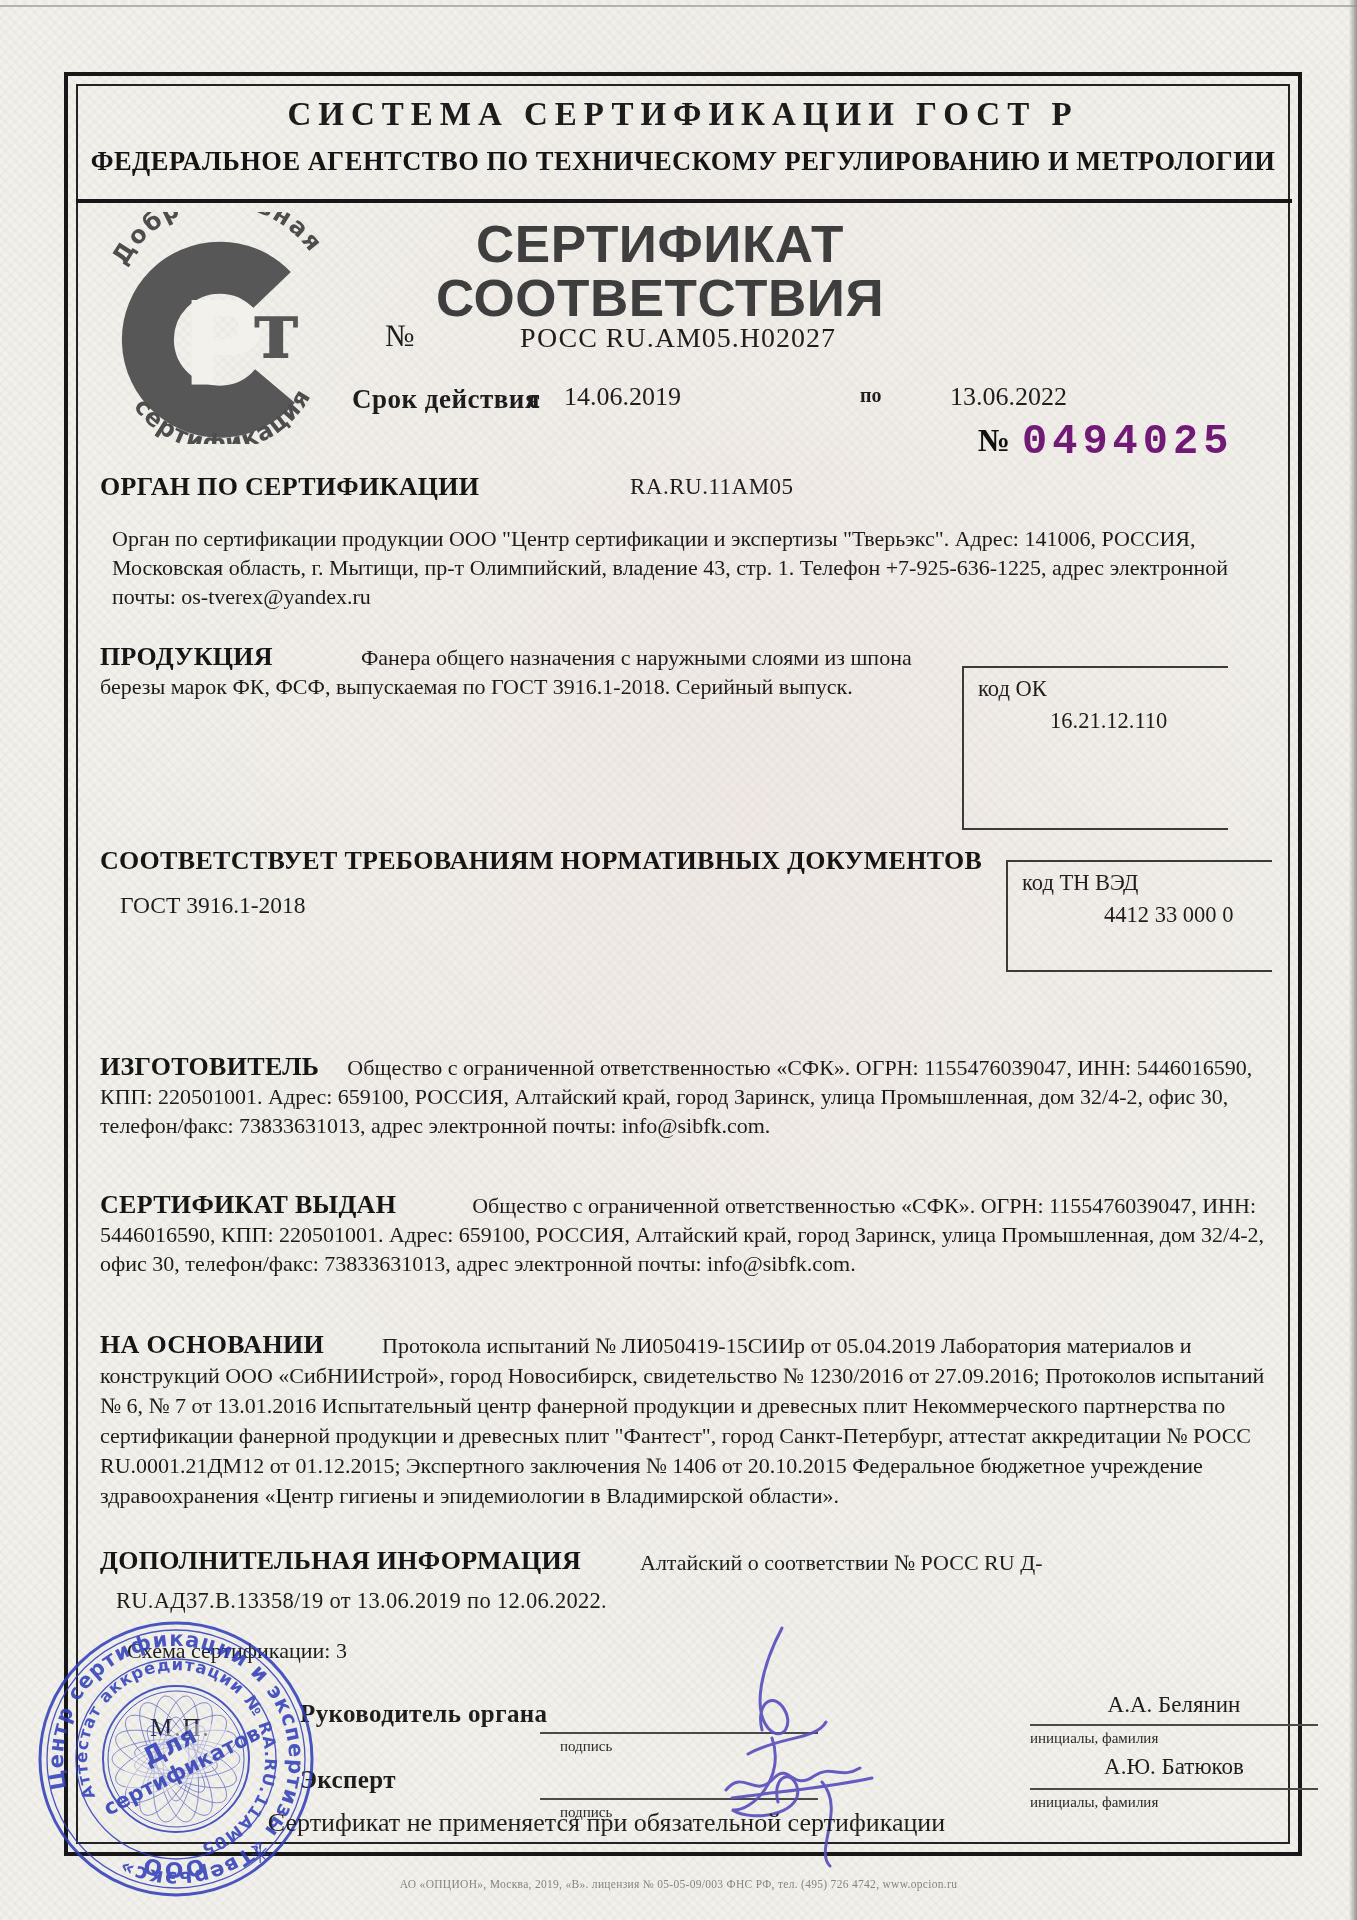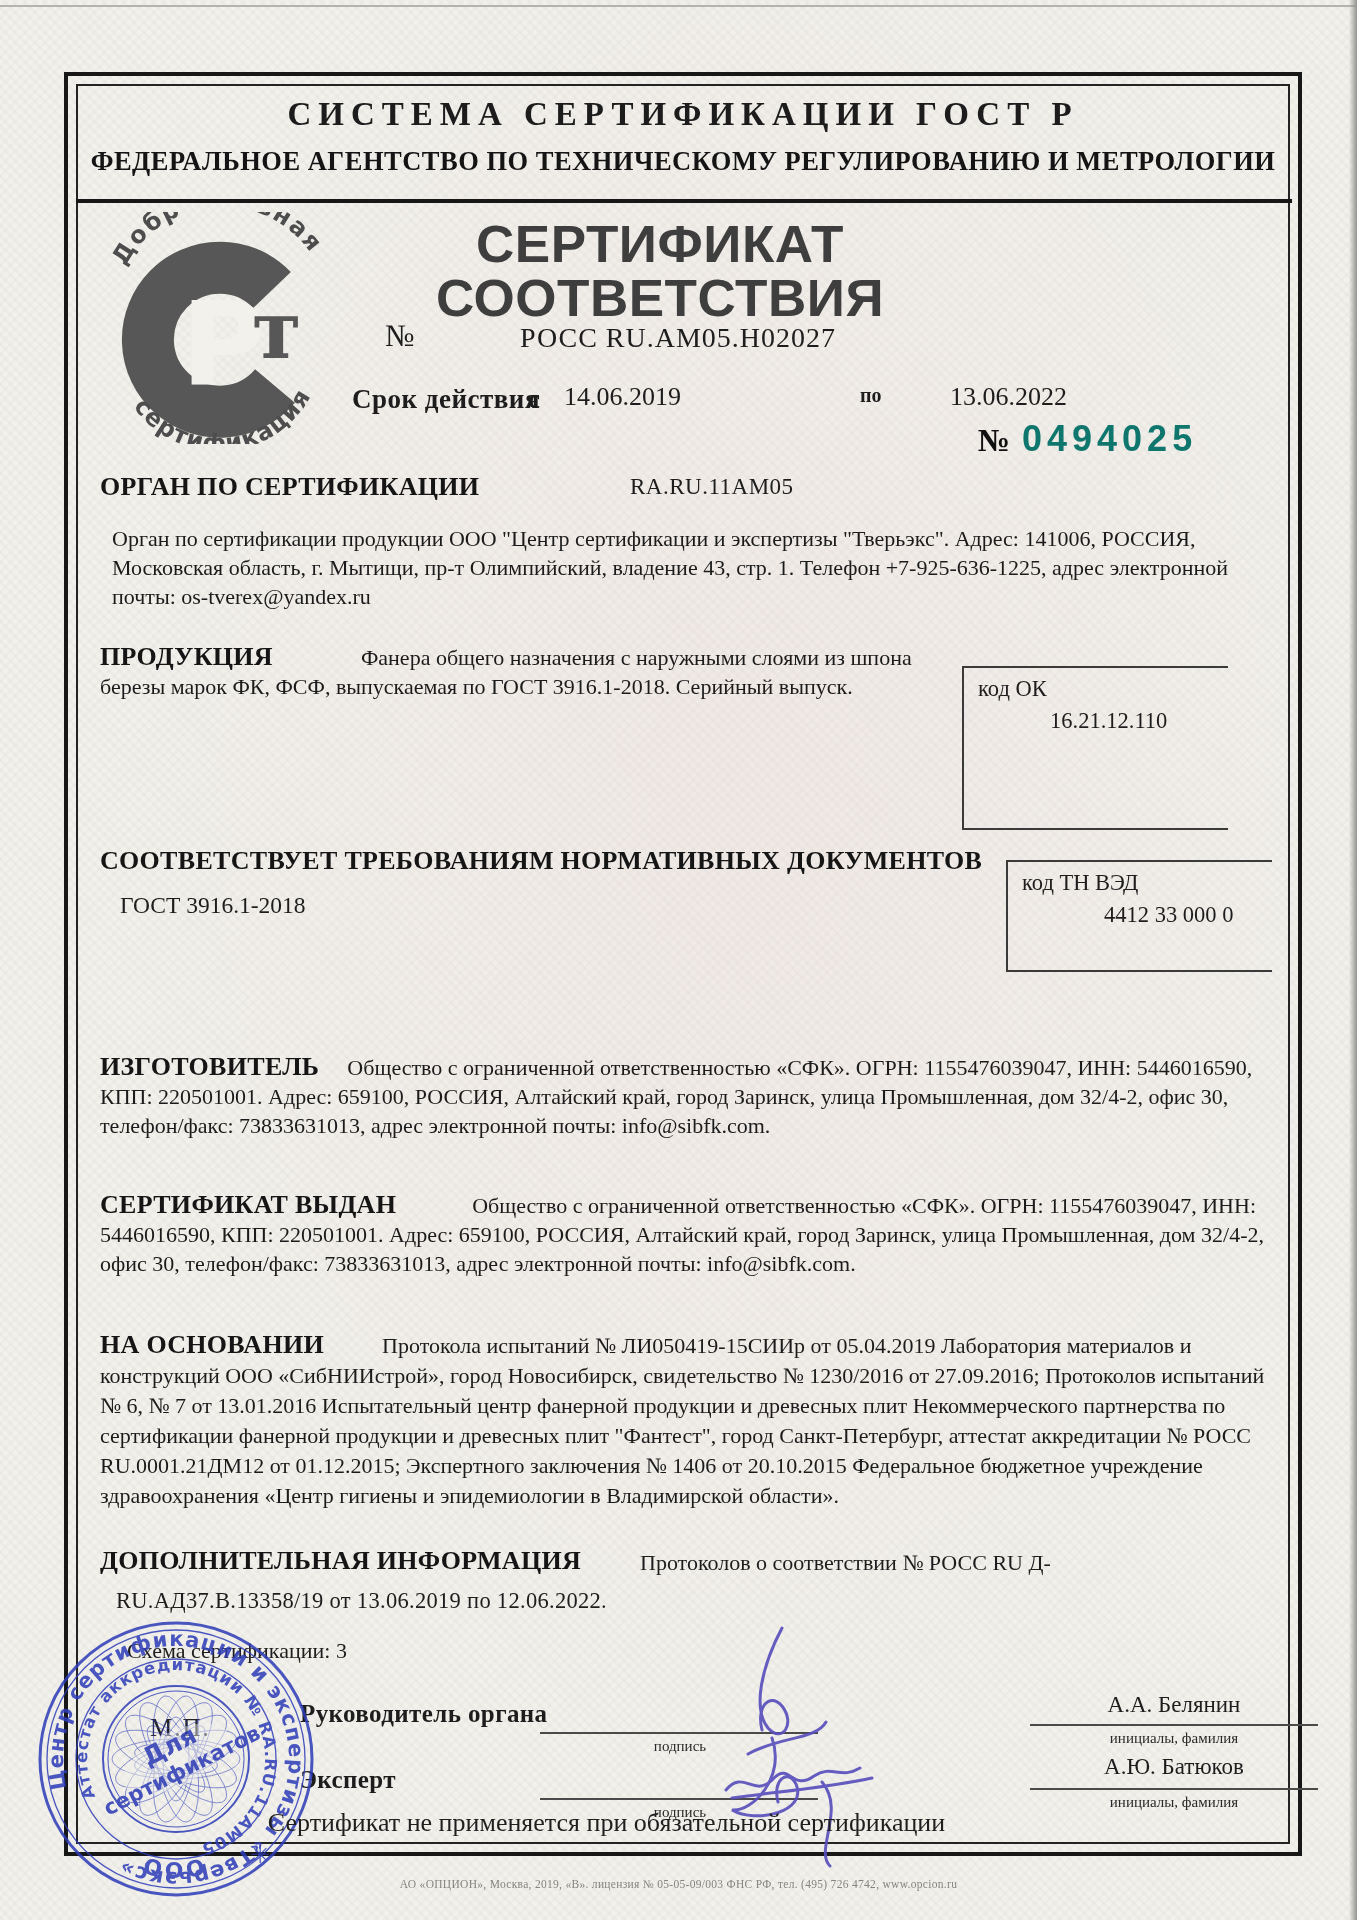--- a/index.html
+++ b/index.html
@@ -24,22 +24,22 @@
   .doc-title{left:288px;top:218px;width:744px;text-align:center;font-family:"Liberation Sans","DejaVu Sans",sans-serif;
     font-weight:bold;font-size:51px;letter-spacing:.5px;color:#3e3e3e;transform:scaleX(1.04);line-height:1.05;}
   .certno-label{left:385px;top:318px;font-size:31px;}
   .certno-value{left:520px;top:322px;font-size:28px;letter-spacing:1px;}
   .val-term{left:352px;top:384px;font-size:27px;font-weight:bold;letter-spacing:.5px;}
   .val-c{left:528px;top:384px;font-size:27px;font-weight:bold;}
   .val-from{left:564px;top:382px;font-size:26px;}
   .val-po{left:860px;top:384px;font-size:20px;font-weight:bold;}
   .val-to{left:950px;top:382px;font-size:26px;}
   .blank-no-label{left:978px;top:422px;font-size:32px;font-weight:bold;color:#101010;}
-  .blank-no-digits{left:1022px;top:418px;font-family:Liberation Sans, sans-serif;
-    font-size:36px;font-weight:bold;letter-spacing:5px;color:#0f766e;}
+  .blank-no-digits{left:1022px;top:418px;font-family:Liberation Mono, monospace;
+    font-size:42px;font-weight:bold;letter-spacing:5px;color:#701a75;}
   .sec-label{font-weight:bold;font-size:26px;letter-spacing:.3px;color:#151515;}
   .body-text{font-size:22px;line-height:29px;color:#1b1b1b;}
   .organ-label{left:100px;top:472px;}
   .organ-code{left:630px;top:474px;font-size:23px;letter-spacing:.5px;}
   .organ-text{left:112px;top:524px;width:1165px;}
   .sec-flow{box-sizing:border-box;}
   .prod-block{left:100px;top:642px;width:878px;}
   .prod-block .sec-label{margin-right:88px;}
   .codebox{box-sizing:border-box;border:2px solid #3a3a3a;border-right:none;background:transparent;}
   .okbox{left:962px;top:666px;width:266px;height:164px;}
@@ -61,21 +61,21 @@
   .addinfo-r1{left:640px;top:1550px;font-size:22px;}
   .addinfo-r2{left:116px;top:1588px;font-size:22.5px;letter-spacing:.3px;}
   .scheme{left:127px;top:1638px;font-size:22px;}
   .role1{left:300px;top:1700px;font-size:25px;font-weight:bold;letter-spacing:.4px;}
   .role2{left:300px;top:1766px;font-size:25px;font-weight:bold;letter-spacing:.4px;}
   .sigline{height:2px;background:#4a4a4a;}
   .sl1{left:540px;top:1732px;width:278px;}
   .sl2{left:540px;top:1798px;width:278px;}
   .nl1{left:1030px;top:1724px;width:288px;}
   .nl2{left:1030px;top:1788px;width:288px;}
-  .caption{font-size:15px;color:#2a2a2a;text-align:center;}
+  .caption{font-size:15px;color:#2a2a2a;text-align:left;}
   .cap1{left:560px;top:1738px;width:240px;}
   .cap2{left:560px;top:1804px;width:240px;}
   .ncap1{left:1030px;top:1730px;width:288px;}
   .ncap2{left:1030px;top:1794px;width:288px;}
   .name{font-size:23px;text-align:center;}
   .name1{left:1030px;top:1692px;width:288px;}
   .name2{left:1030px;top:1754px;width:288px;}
   .mp{left:150px;top:1714px;font-size:25px;letter-spacing:2px;color:#222;}
   .disclaimer{left:76px;top:1808px;width:1061px;text-align:center;font-size:26px;color:#1f1f1f;}
   .fineprint{left:0;top:1878px;width:1357px;text-align:center;font-size:11.5px;letter-spacing:.3px;color:#85857e;}
@@ -150,21 +150,21 @@
 
 <div class="abs sec-flow issued-block">
   <span class="sec-label">СЕРТИФИКАТ ВЫДАН</span><span class="body-text">Общество с ограниченной ответственностью «СФК». ОГРН: 1155476039047, ИНН: 5446016590, КПП: 220501001. Адрес: 659100, РОССИЯ, Алтайский край, город Заринск,  улица Промышленная, дом 32/4-2, офис 30, телефон/факс: 73833631013, адрес электронной почты: info@sibfk.com.</span>
 </div>
 
 <div class="abs sec-flow basis-block">
   <span class="sec-label">НА ОСНОВАНИИ</span><span class="body-text">Протокола испытаний № ЛИ050419-15СИИр от 05.04.2019 Лаборатория материалов и конструкций ООО «СибНИИстрой», город Новосибирск, свидетельство № 1230/2016 от 27.09.2016; Протоколов испытаний № 6, № 7 от 13.01.2016 Испытательный центр фанерной продукции и древесных плит Некоммерческого партнерства по сертификации фанерной продукции и древесных плит "Фантест", город Санкт-Петербург, аттестат аккредитации № РОСС RU.0001.21ДМ12 от 01.12.2015;  Экспертного заключения № 1406 от 20.10.2015 Федеральное бюджетное учреждение здравоохранения «Центр гигиены и эпидемиологии в Владимирской области».</span>
 </div>
 
 <div class="abs sec-label addinfo-label">ДОПОЛНИТЕЛЬНАЯ ИНФОРМАЦИЯ</div>
-<div class="abs addinfo-r1">Протоколов о соответствии № РОСС RU Д-</div>
+<div class="abs addinfo-r1">Алтайский о соответствии № РОСС RU Д-</div>
 <div class="abs addinfo-r2">RU.АД37.В.13358/19  от 13.06.2019 по 12.06.2022.</div>
 <div class="abs scheme">Схема сертификации: 3</div>
 
 <div class="abs role1">Руководитель органа</div>
 <div class="abs sigline sl1"></div>
 <div class="abs caption cap1">подпись</div>
 <div class="abs name name1">А.А. Белянин</div>
 <div class="abs sigline nl1"></div>
 <div class="abs caption ncap1">инициалы, фамилия</div>
 

